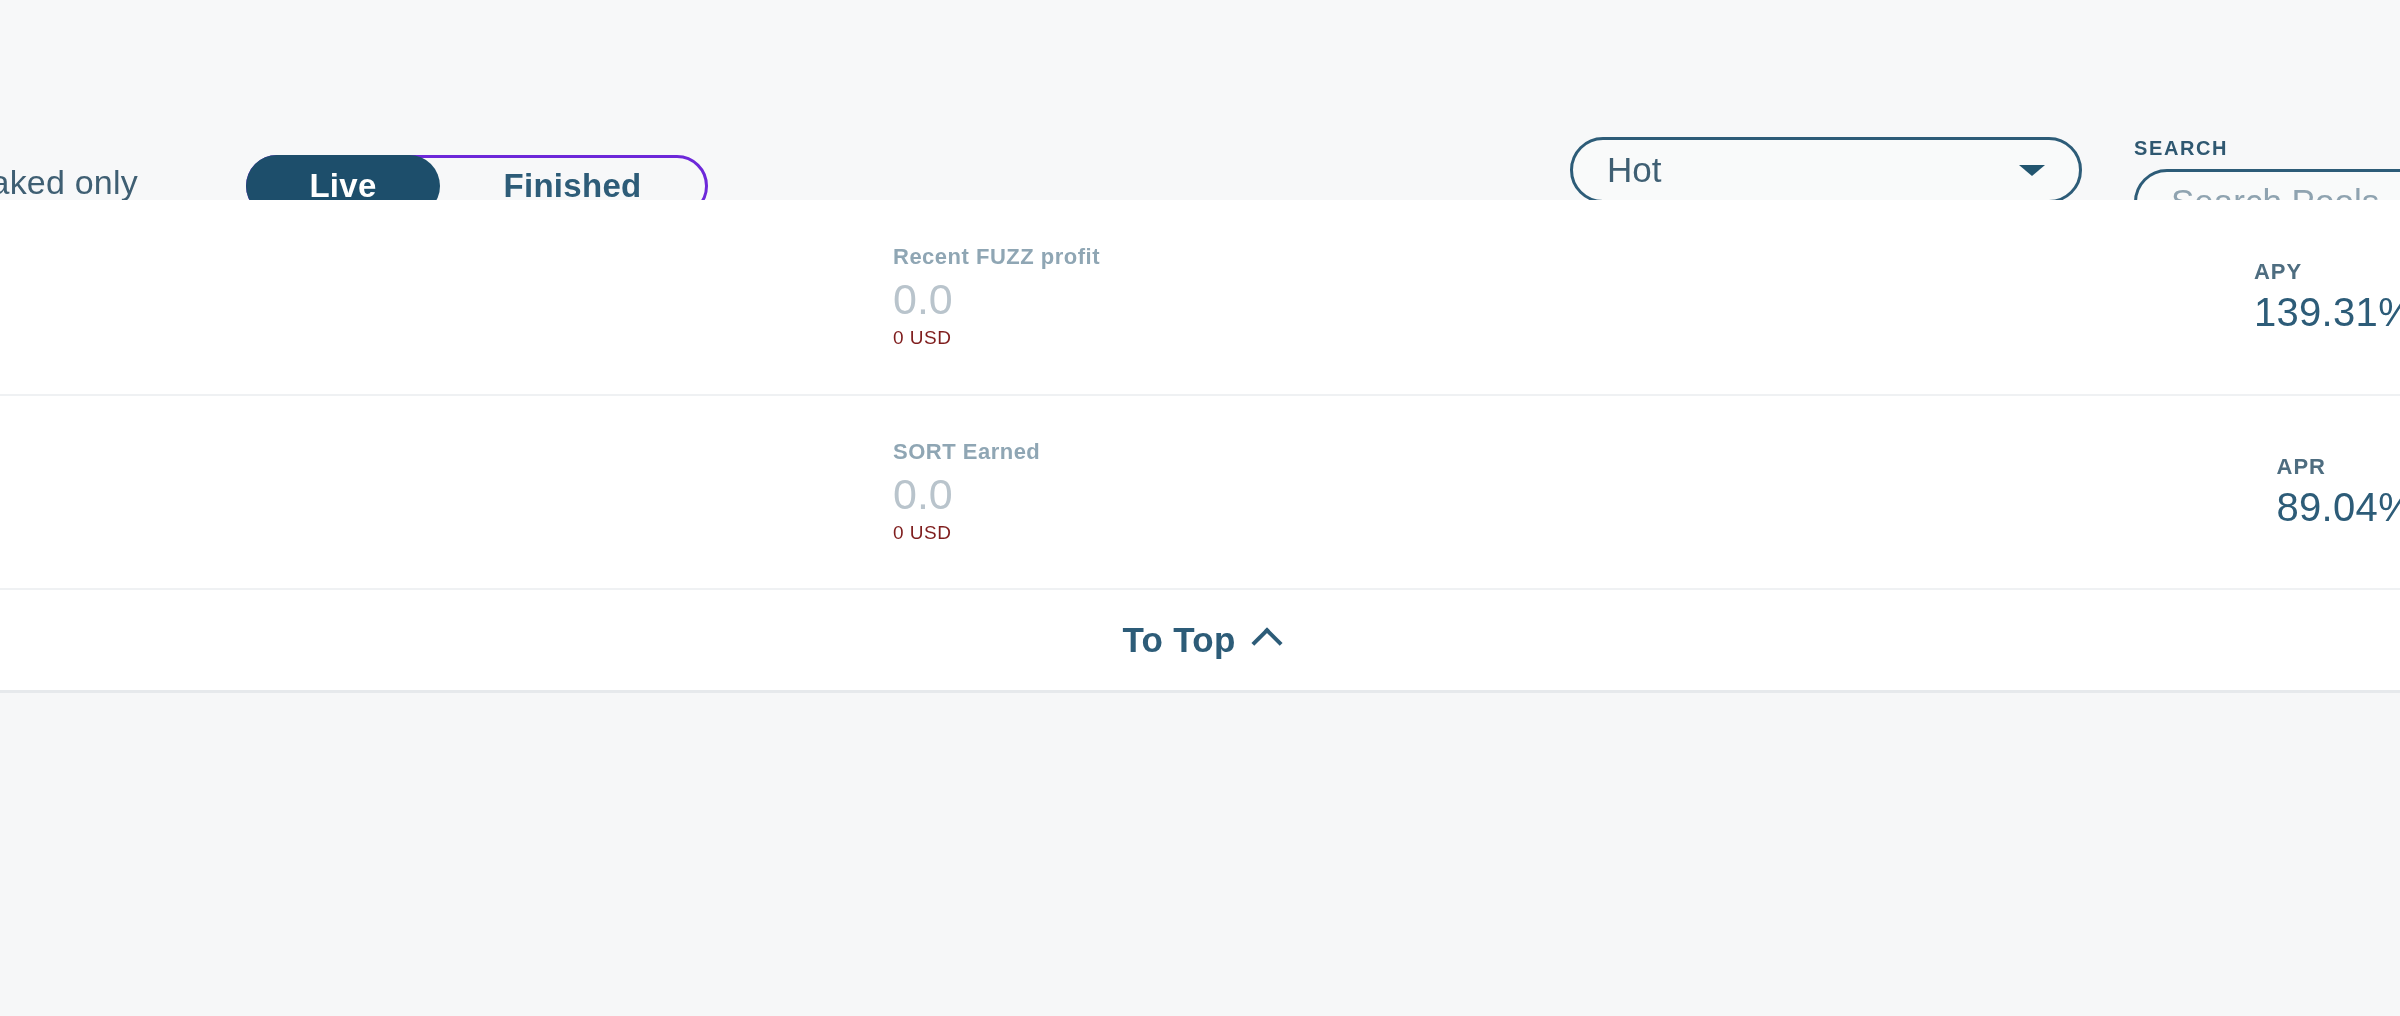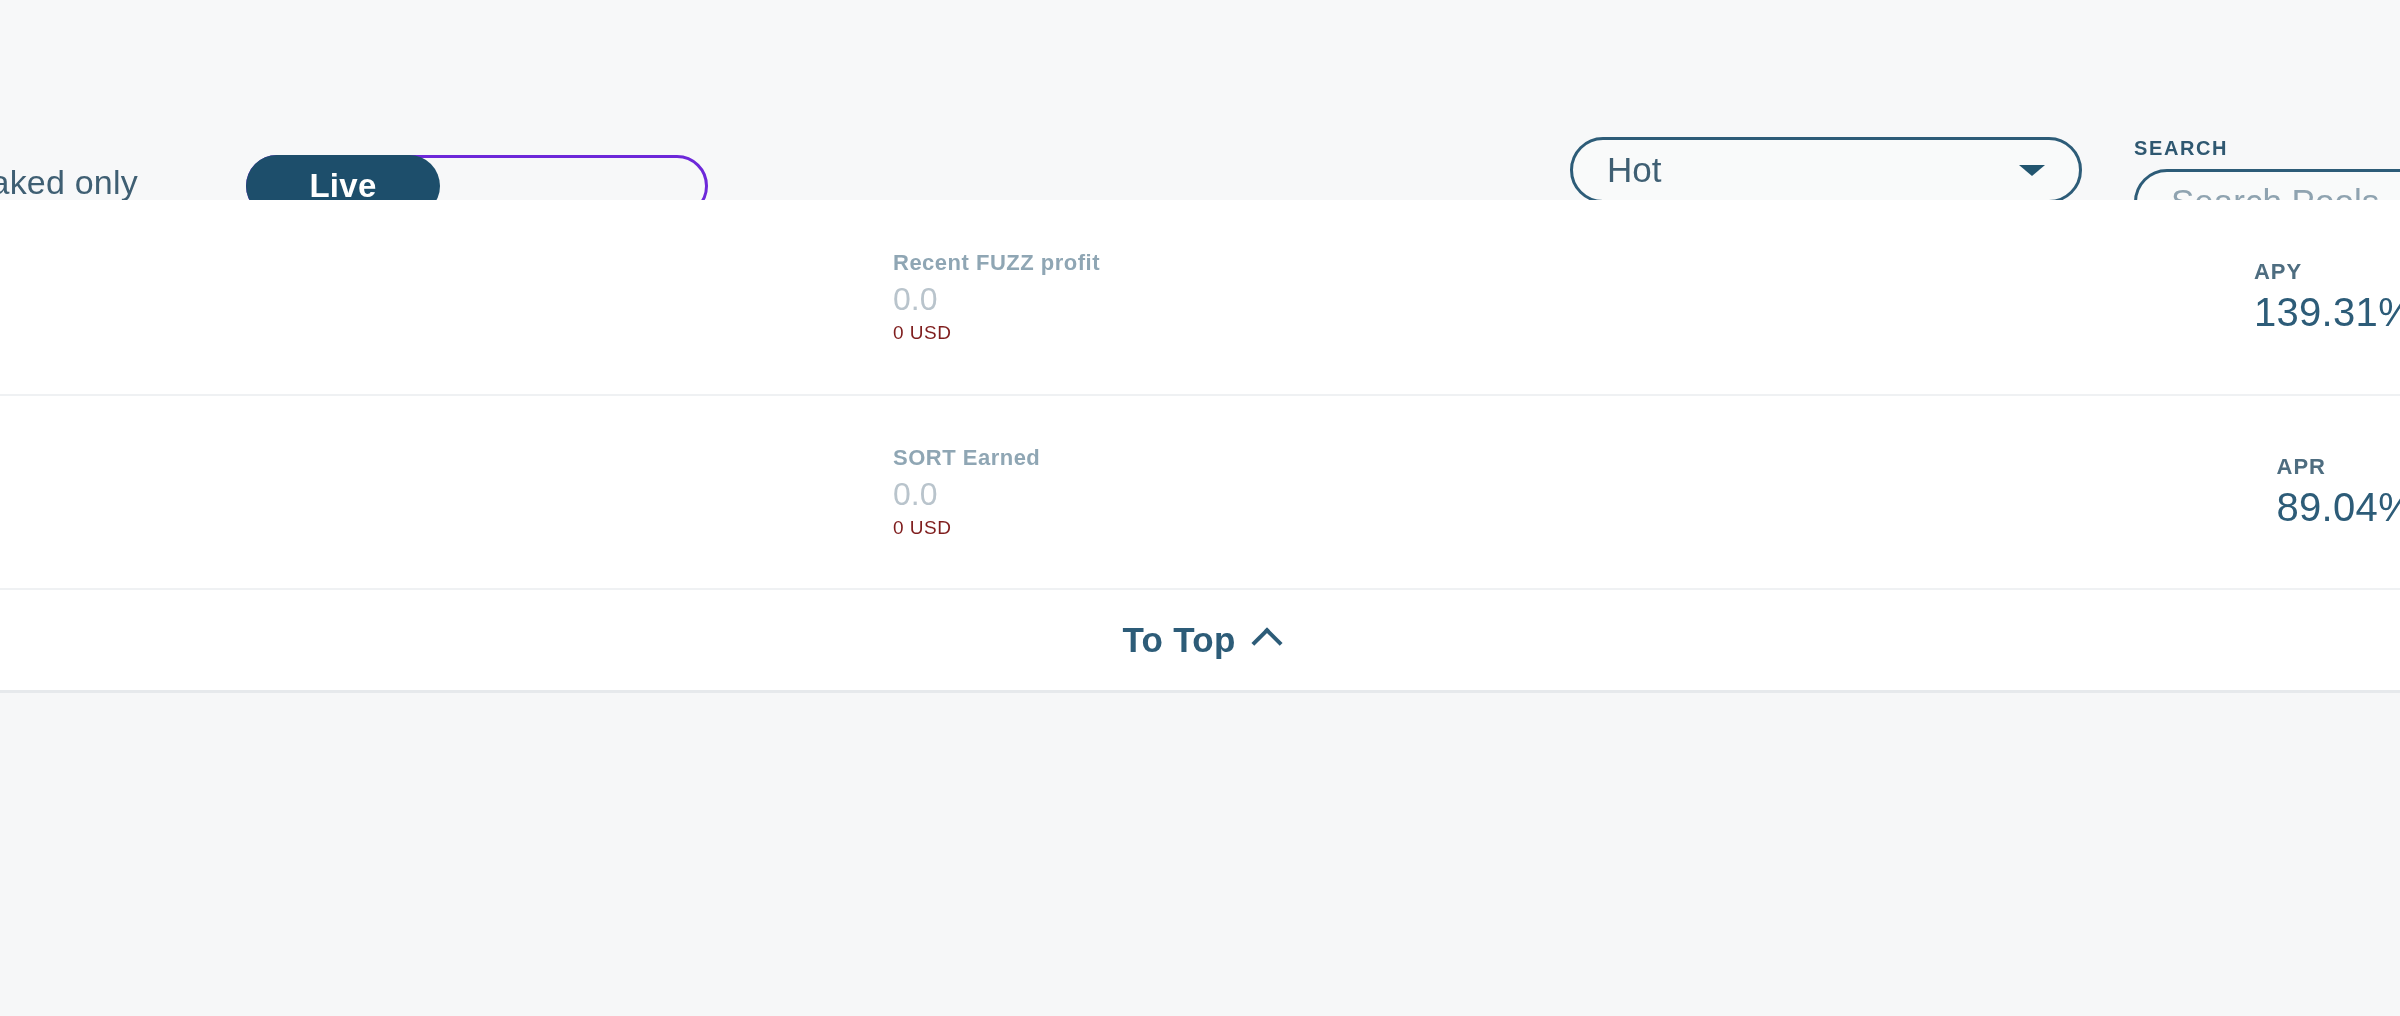--- a/index.html
+++ b/index.html
@@ -144,21 +144,21 @@
   }
   .metric-title {
     font-size: 22px;
     font-weight: bold;
     letter-spacing: 0.5px;
     color: #8fa6b4;
     margin-bottom: 7px;
     white-space: nowrap;
   }
   .metric-value {
-    font-size: 32px;
+    font-size: 43px;
     color: #b9c4cc;
     line-height: 1.05;
     margin-bottom: 5px;
   }
   .metric-sub {
     font-size: 19px;
     color: #7f1d1d;
     letter-spacing: 0.5px;
   }
 
@@ -226,20 +226,21 @@
 <div class="page">
 
   <div class="top-strip"></div>
 
   <div class="toolbar">
 
     <div class="staked-only-label">Staked only</div>
 
     <div class="live-toggle">
       <div class="toggle-seg live">Live</div>
+      <div class="toggle-seg finished">Finished</div>
     </div>
 
     <div class="field-group sort-group">
       <div class="field-control">
         <span class="field-value">Hot</span>
         <span class="caret-down"></span>
       </div>
     </div>
 
     <div class="field-group search-group">

